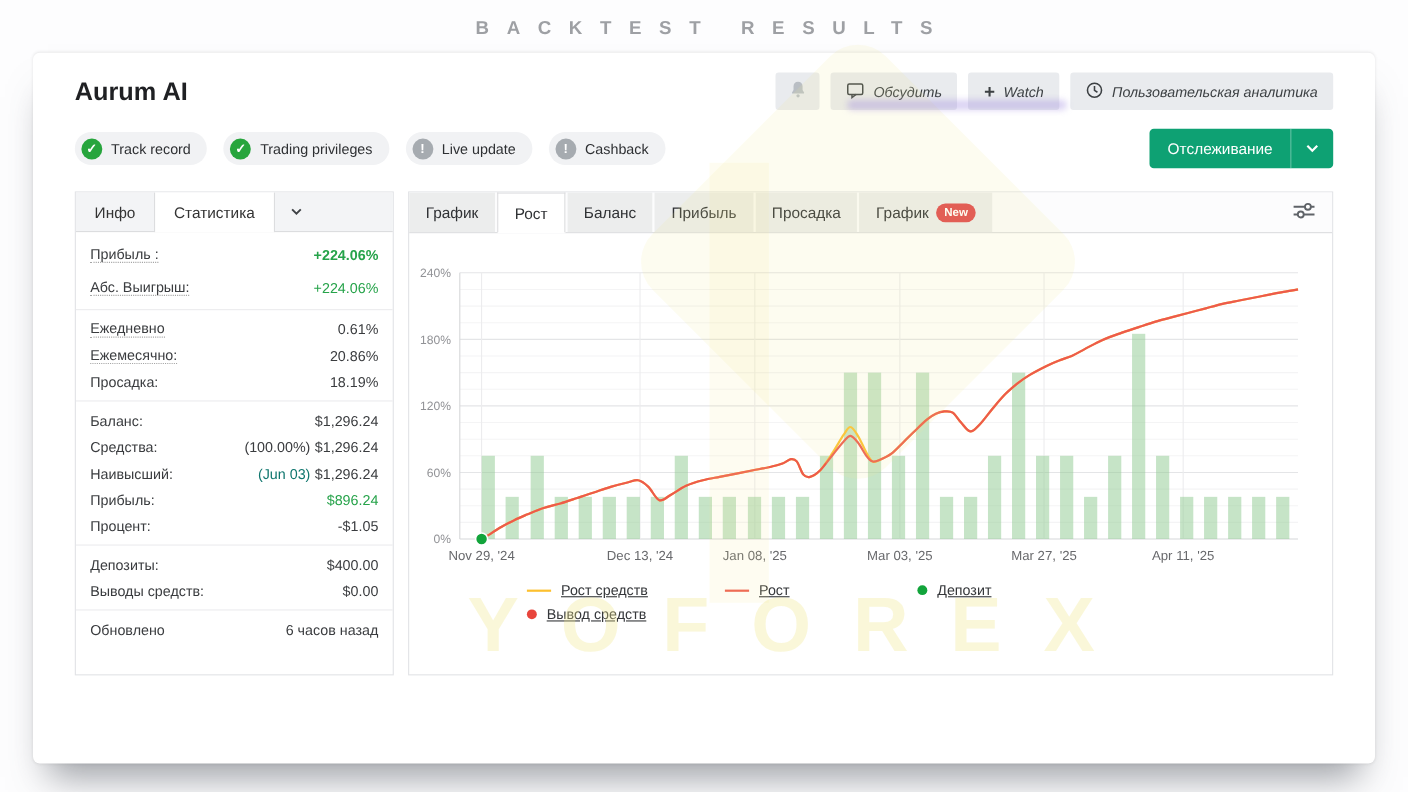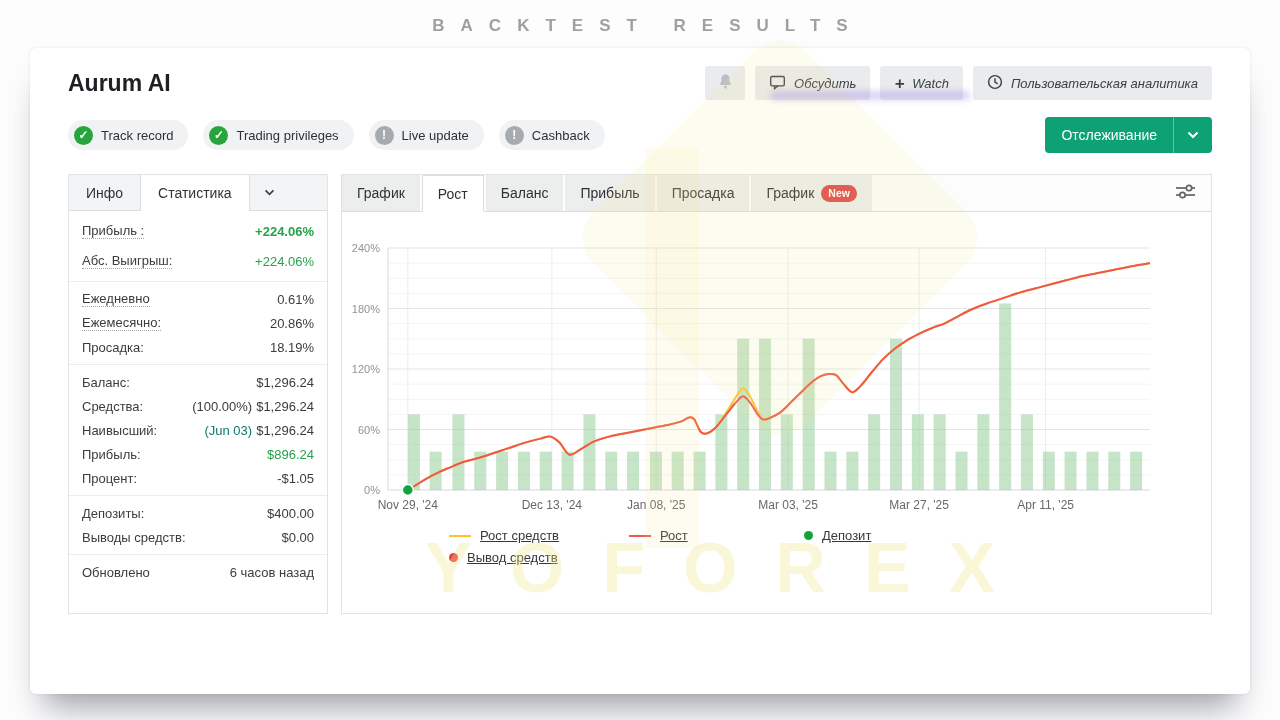--- a/index.html
+++ b/index.html
@@ -41,21 +41,21 @@
   .pill .dot-ic { width:19px; height:19px; border-radius:50%; color:#fff; font-size:12px;
     font-weight:bold; display:flex; align-items:center; justify-content:center; }
   .subscribe { margin-left:auto; display:flex; align-items:stretch; background:#0ea173;
     border:none; border-radius:4px; height:36px; color:#fff; font-size:14px; cursor:pointer;
     font-family:inherit; padding:0; overflow:hidden; }
   .subscribe .lbl { display:flex; align-items:center; padding:0 16px; }
   .subscribe .sep { width:1px; background:rgba(255,255,255,.35); }
   .subscribe .chev { display:flex; align-items:center; padding:0 13px; }
   
   .main-row { margin-top:21px; display:flex; gap:13px; height:440px; }
-  .side-panel { width:260px; border:1px solid #e2e3e6; background:#fff; }
+  .side-panel { width:290px; border:1px solid #e2e3e6; background:#fff; }
   .side-tabs { height:36px; background:#f3f4f6; border-bottom:1px solid #dcdddf;
     display:flex; align-items:stretch; font-size:14px; color:#333; }
   .side-tab { display:flex; align-items:center; padding:0 17px; cursor:pointer; }
   .side-tab.active { background:#fff; border-left:1px solid #dcdddf; border-right:1px solid #dcdddf;
     margin-bottom:-1px; }
   .side-chevron { display:flex; align-items:center; padding:0 12px; cursor:pointer; margin-left:2px; }
   .stat-group { border-bottom:1px solid #ececee; padding:5px 0; }
   .stat-group:last-child { border-bottom:none; }
   .stat-row { display:flex; justify-content:space-between; align-items:center; height:24px;
     padding:0 13px; font-size:13px; color:#3a3c3f; }

